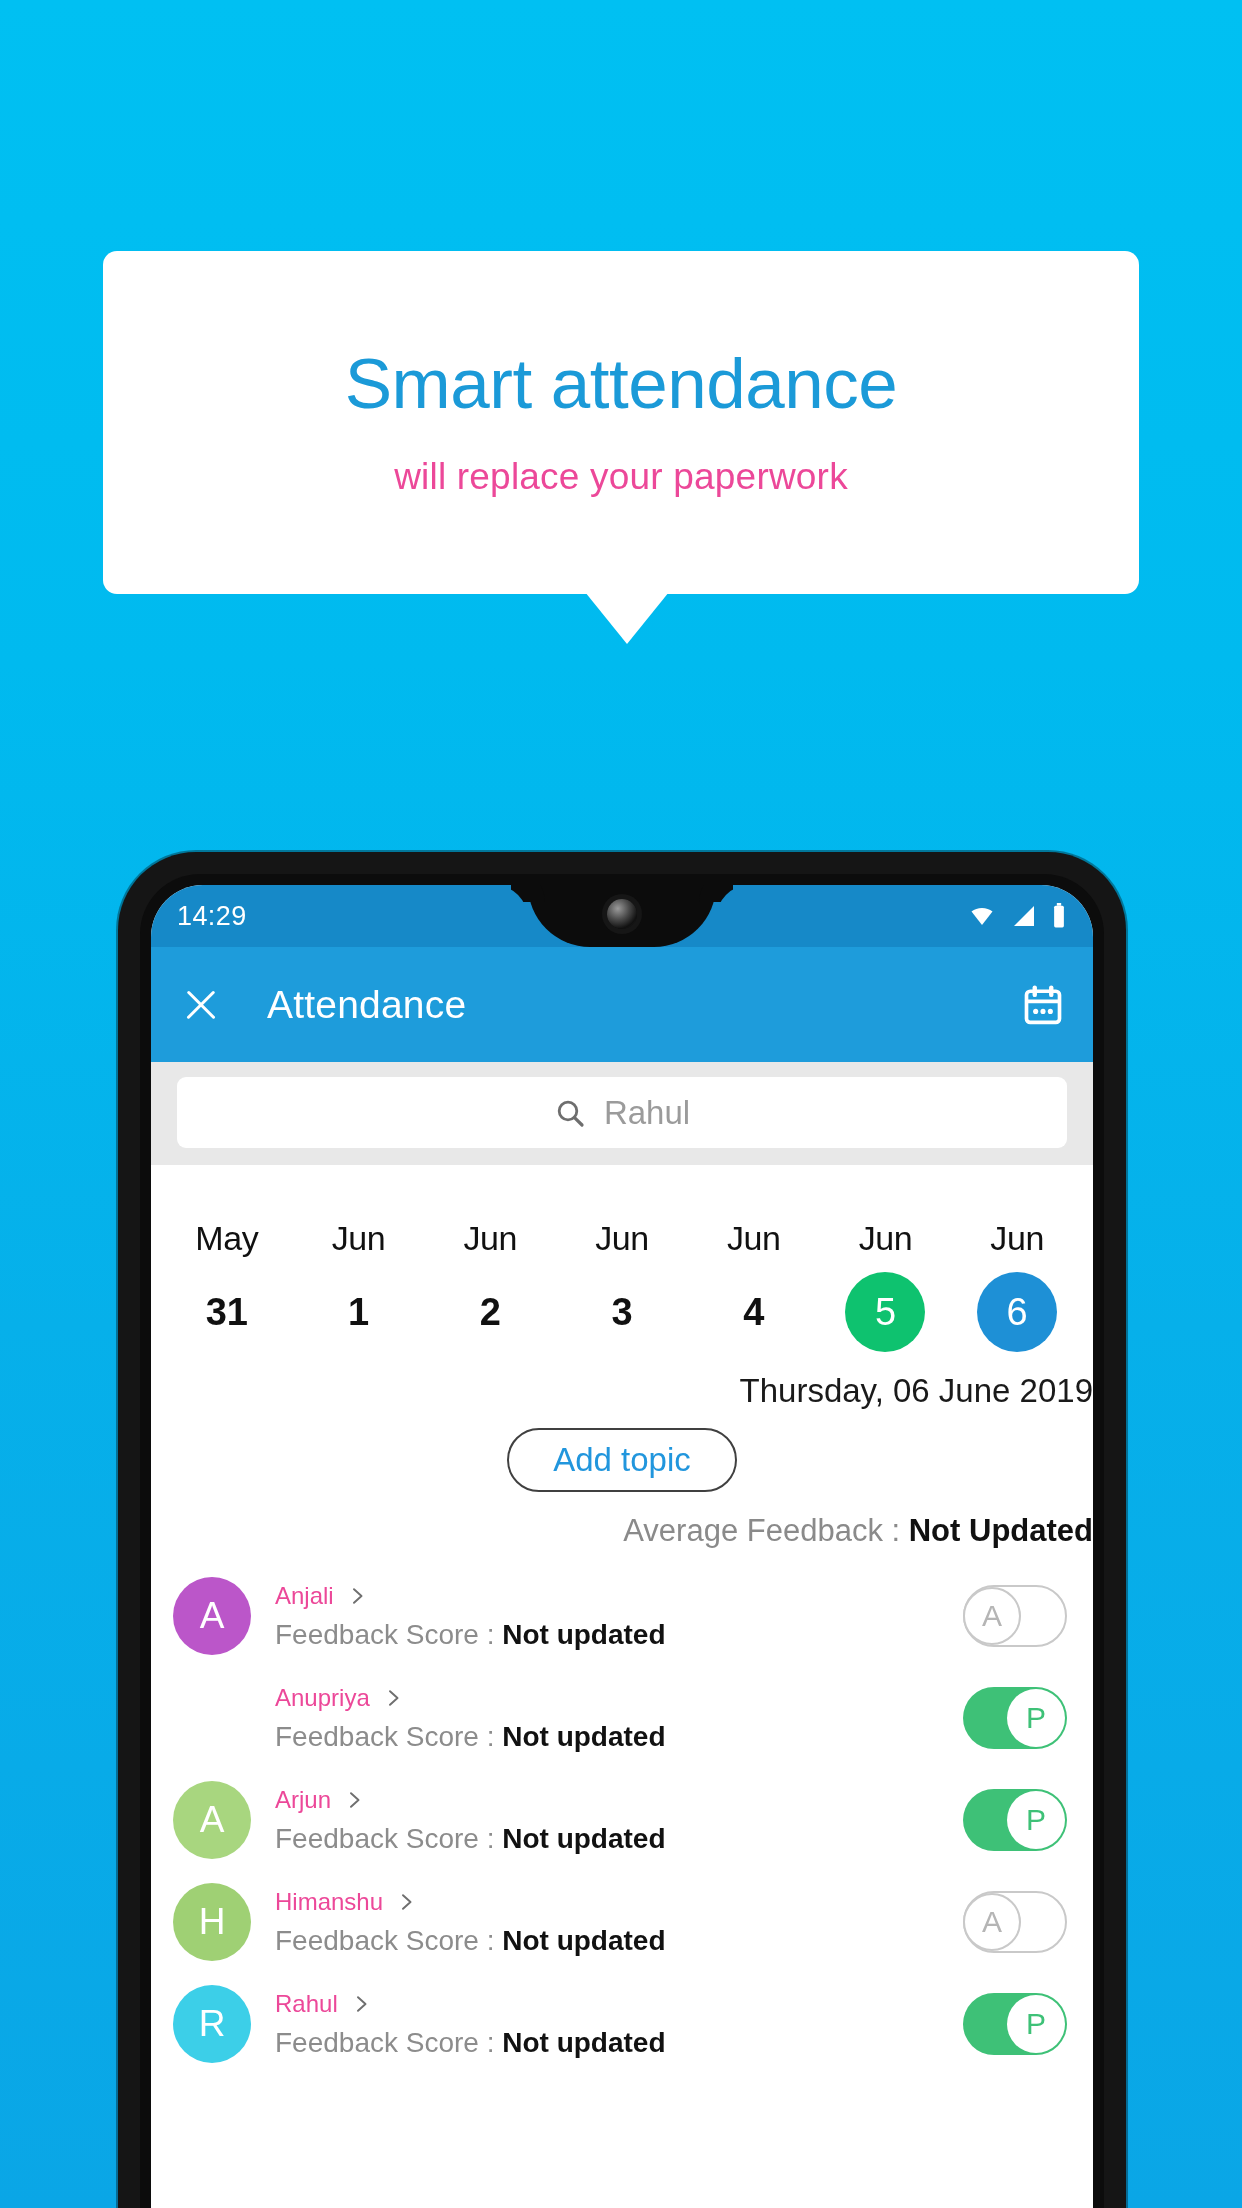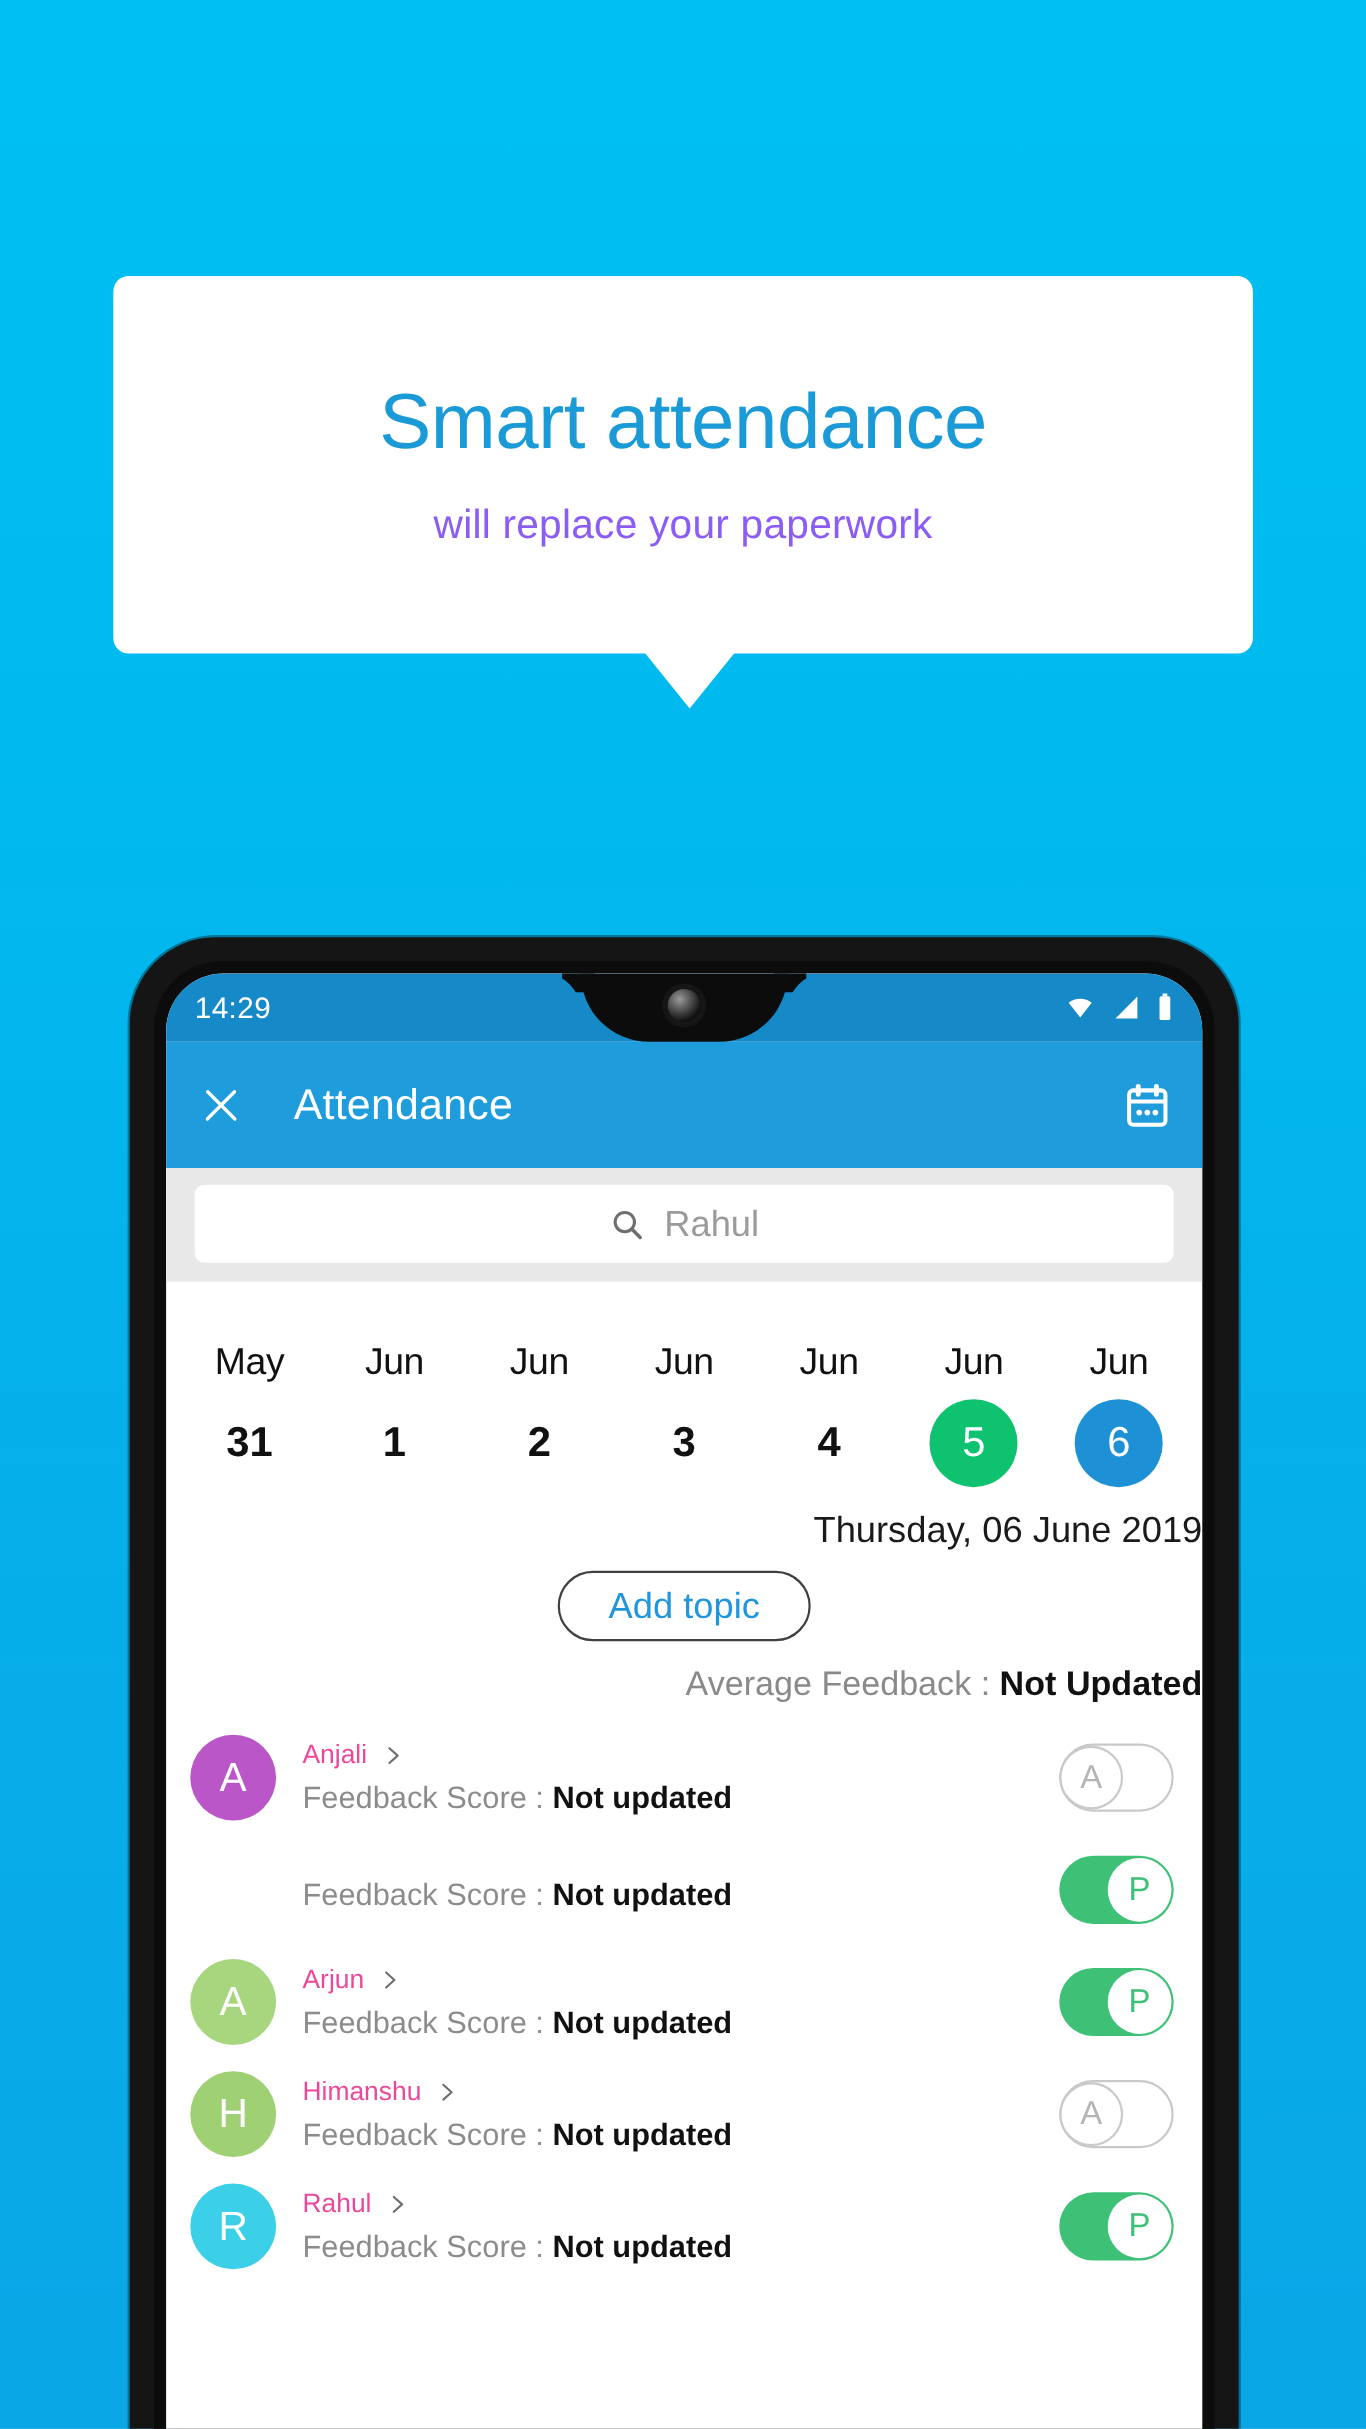--- a/index.html
+++ b/index.html
@@ -26,21 +26,21 @@
   #promo-title{
     color:#1b9ad8;
     font-size:71px;
     font-weight:400;
     letter-spacing:-0.5px;
     line-height:1.05;
     text-align:center;
   }
   #promo-sub{
     margin-top:34px;
-    color:#8b5cf6;
+    color:#ec4899;
     font-size:37px;
     font-weight:400;
     text-align:center;
     letter-spacing:0.2px;
   }
   #promo-tail{
     position:absolute;
     left:585px; top:592px;
     width:0;height:0;
     border-left:42px solid transparent;
@@ -297,20 +297,26 @@
               </div>
               <div class="student-score"><span>Feedback Score : </span><b>Not updated</b></div>
             </div>
             <div class="toggle off">
               <div class="knob">A</div>
             </div>
           </div>
           <div class="student-row">
             <div class="avatar">A</div>
             <div class="student-info">
+              <div class="student-name-line">
+                <span class="student-name">Anupriya</span>
+                <svg class="chev" viewBox="0 0 24 24">
+                  <polyline points="8,3 18,12 8,21" fill="none" stroke="#6f6f6f" stroke-width="2.6" stroke-linecap="round" stroke-linejoin="round"></polyline>
+                </svg>
+              </div>
               <div class="student-score"><span>Feedback Score : </span><b>Not updated</b></div>
             </div>
             <div class="toggle on">
               <div class="knob">P</div>
             </div>
           </div>
           <div class="student-row">
             <div class="avatar" style="background: rgb(168, 214, 127);">A</div>
             <div class="student-info">
               <div class="student-name-line">

